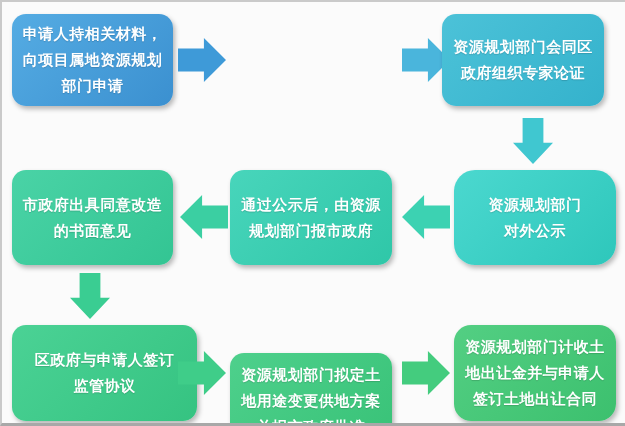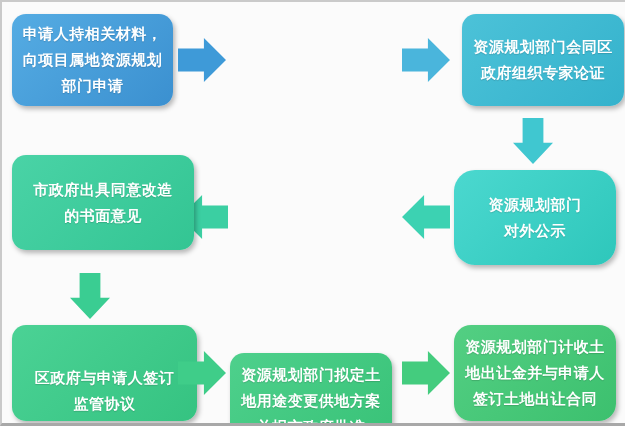--- a/index.html
+++ b/index.html
@@ -52,41 +52,45 @@
 
 <div class="frame" style="background: rgb(251, 251, 251);">
 
   <div class="step" style="left: 10px; top: 12px; width: 161px; height: 92px; background: linear-gradient(135deg, rgb(85, 172, 227), rgb(59, 144, 208));">
     <span class="step-text">申请人持相关材料，
 向项目属地资源规划
 部门申请</span>
   </div>
   <div class="arrow right" style="left: 176px; top: 36px; width: 48px; height: 44px; background: rgb(62, 154, 216);"></div>
   <div class="arrow right" style="left: 400px; top: 36px; width: 48px; height: 44px; background: rgb(74, 181, 220);"></div>
-  <div class="step" style="left: 460px; top: 12px; width: 162px; height: 92px; background: linear-gradient(135deg, rgb(76, 194, 216), rgb(52, 178, 204));">
+  <div class="step" style="left: 440px; top: 12px; width: 162px; height: 92px; background: linear-gradient(135deg, rgb(76, 194, 216), rgb(52, 178, 204));">
     <span class="step-text">资源规划部门会同区
 政府组织专家论证</span>
   </div>
 
   <div class="arrow down" style="left: 511px; top: 116px; width: 40px; height: 46px; background: rgb(64, 199, 208);"></div>
 
   <div class="step" style="left: 452px; top: 168px; width: 162px; height: 95px; background: linear-gradient(135deg, rgb(75, 216, 207), rgb(46, 199, 187)); border-radius: 21px;">
     <span class="step-text">资源规划部门
 对外公示</span>
   </div>
   <div class="arrow left" style="left: 400px; top: 193px; width: 48px; height: 44px; background: rgb(60, 210, 178);"></div>
+  <div class="step" style="left: 228px; top: 168px; width: 162px; height: 95px; background: linear-gradient(135deg, rgb(72, 213, 187), rgb(47, 199, 168));">
+    <span class="step-text">通过公示后，由资源
+规划部门报市政府</span>
+  </div>
   <div class="arrow left" style="left: 178px; top: 193px; width: 48px; height: 44px; background: rgb(59, 207, 162);"></div>
-  <div class="step" style="left: 10px; top: 153px; width: 182px; height: 95px; background: linear-gradient(135deg, rgb(74, 211, 166), rgb(51, 197, 147));">
+  <div class="step" style="left: 10px; top: 168px; width: 161px; height: 95px; background: linear-gradient(135deg, rgb(74, 211, 166), rgb(51, 197, 147));">
     <span class="step-text">市政府出具同意改造
 的书面意见</span>
   </div>
 
   <div class="arrow down" style="left: 68px; top: 271px; width: 40px; height: 46px; background: rgb(58, 205, 146);"></div>
 
-  <div class="step" style="left: 10px; top: 323px; width: 185px; height: 96px; background: linear-gradient(135deg, rgb(75, 210, 149), rgb(53, 195, 129)); align-items: flex-end;">
+  <div class="step" style="left: 10px; top: 323px; width: 185px; height: 96px; background: linear-gradient(135deg, rgb(75, 210, 149), rgb(53, 195, 129));">
     <span class="step-text">区政府与申请人签订
 监管协议</span>
   </div>
   <div class="arrow right" style="left: 176px; top: 349px; width: 48px; height: 44px; background: rgb(63, 205, 137);"></div>
   <div class="step" style="left: 228px; top: 323px; width: 162px; height: 96px; background: linear-gradient(135deg, rgb(78, 208, 140), rgb(56, 194, 119)); margin-top: 28px;">
     <span class="step-text">资源规划部门拟定土
 地用途变更供地方案
 并报市政府批准</span>
   </div>
   <div class="arrow right" style="left: 400px; top: 349px; width: 48px; height: 44px; background: rgb(68, 204, 126);"></div>

